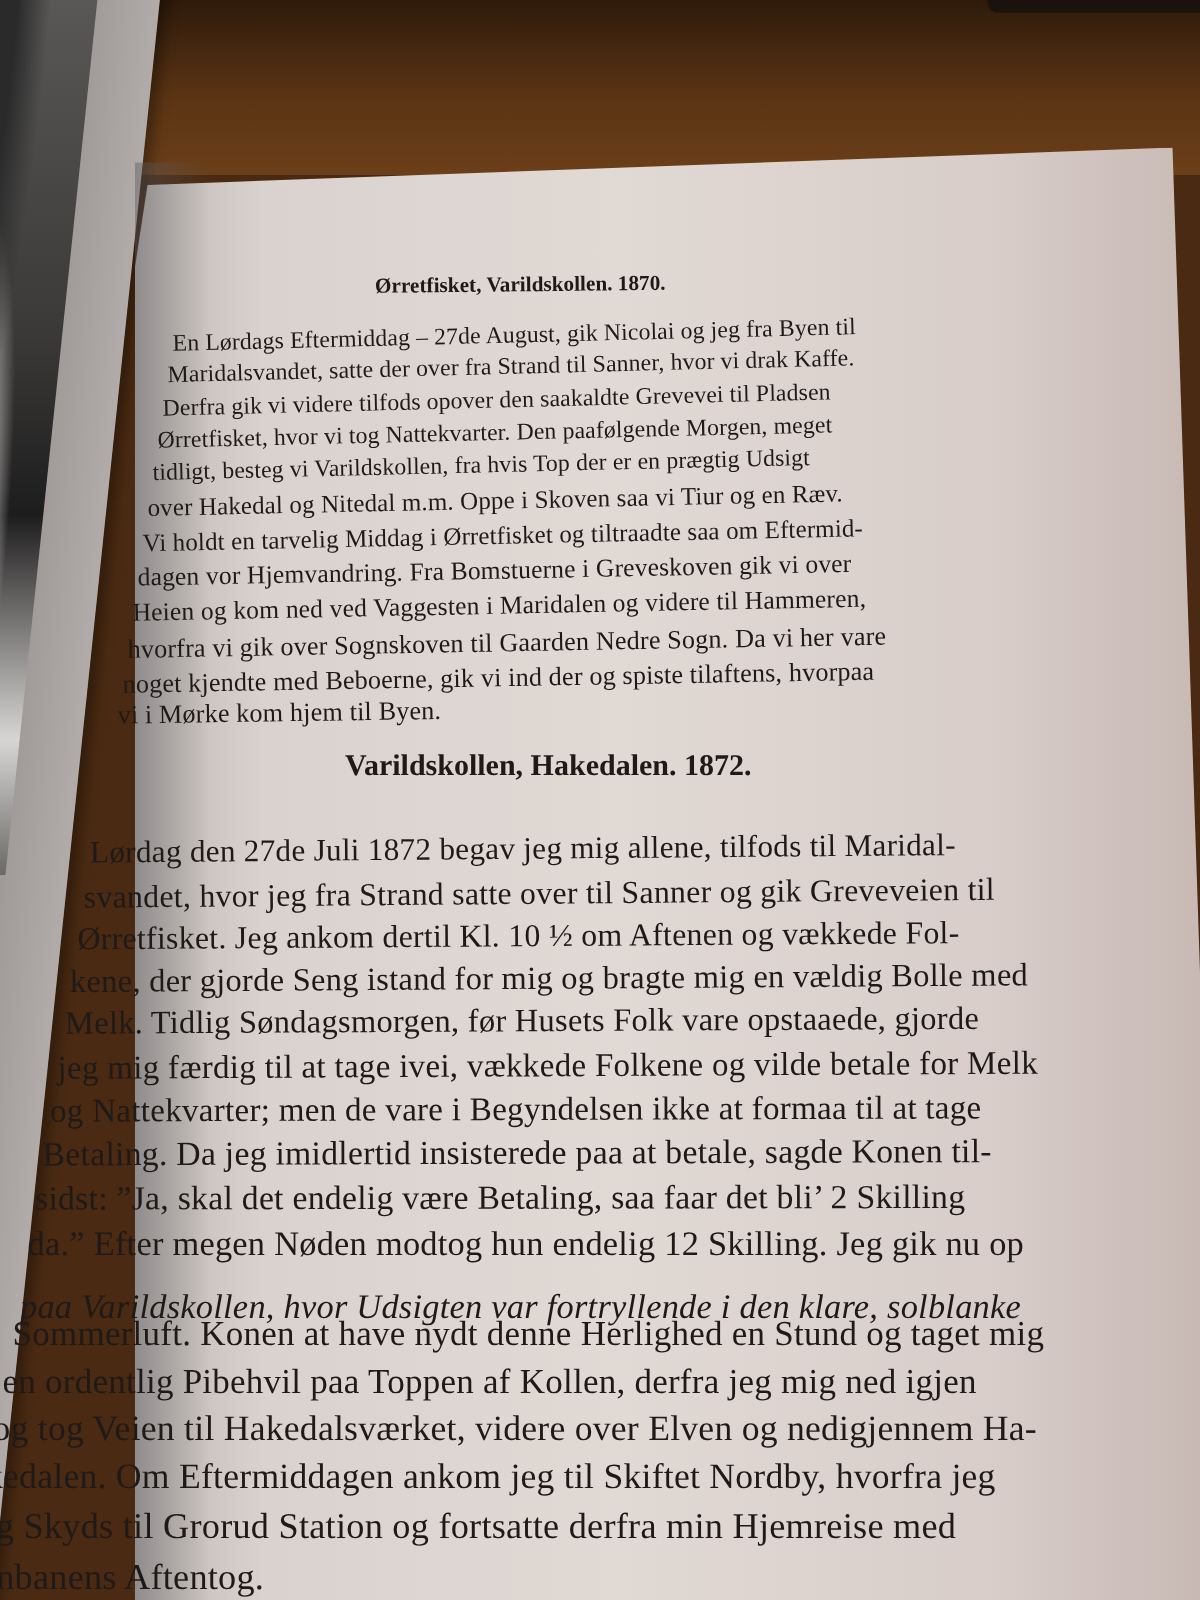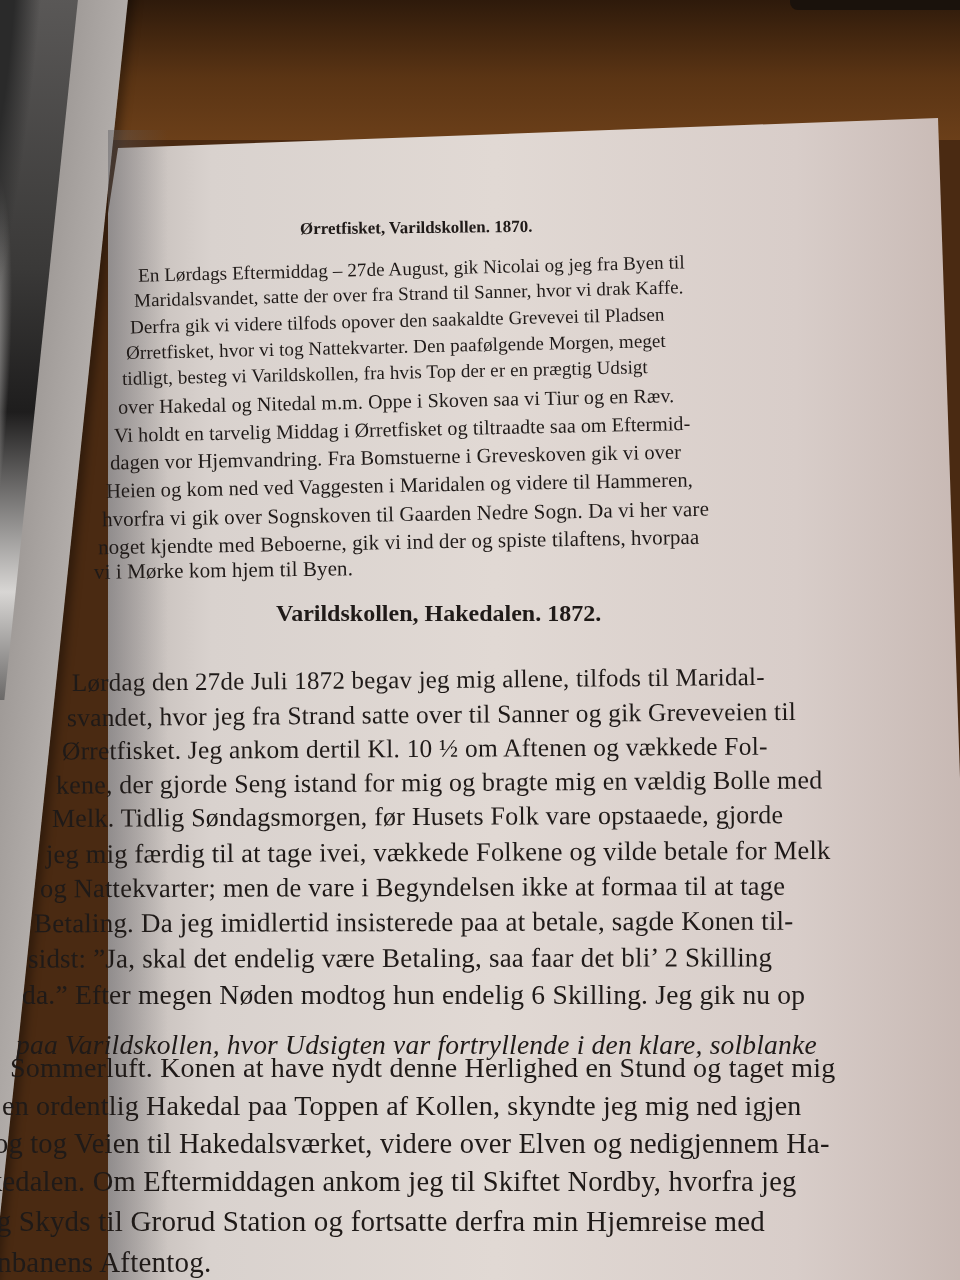--- a/index.html
+++ b/index.html
@@ -84,21 +84,21 @@
 <div>
   <div class="text p2" style="left:72px; top:666px; transform:rotate(-0.5deg); font-size:25px;">Lørdag den 27de Juli 1872 begav jeg mig allene, tilfods til Maridal-</div>
   <div class="text p2" style="left:67px; top:700px; transform:rotate(-0.5deg); font-size:25.5px;">svandet, hvor jeg fra Strand satte over til Sanner og gik Greveveien til</div>
   <div class="text p2" style="left:62px; top:734px; transform:rotate(-0.4deg); font-size:25.5px;">Ørretfisket. Jeg ankom dertil Kl. 10 ½ om Aftenen og vækkede Fol-</div>
   <div class="text p2" style="left:56px; top:768px; transform:rotate(-0.4deg); font-size:26px;">kene, der gjorde Seng istand for mig og bragte mig en vældig Bolle med</div>
   <div class="text p2" style="left:52px; top:802px; transform:rotate(-0.3deg); font-size:26px;">Melk. Tidlig Søndagsmorgen, før Husets Folk vare opstaaede, gjorde</div>
   <div class="text p2" style="left:46px; top:837px; transform:rotate(-0.3deg); font-size:26.5px;">jeg mig færdig til at tage ivei, vækkede Folkene og vilde betale for Melk</div>
   <div class="text p2" style="left:40px; top:872px; transform:rotate(-0.2deg); font-size:26.5px;">og Nattekvarter; men de vare i Begyndelsen ikke at formaa til at tage</div>
   <div class="text p2" style="left:34px; top:907px; transform:rotate(-0.2deg); font-size:27px;">Betaling. Da jeg imidlertid insisterede paa at betale, sagde Konen til-</div>
   <div class="text p2" style="left:28px; top:943px; transform:rotate(-0.1deg); font-size:27px;">sidst: ”Ja, skal det endelig være Betaling, saa faar det bli’ 2 Skilling</div>
-  <div class="text p2" style="left:22px; top:979px; font-size:27.5px;">da.” Efter megen Nøden modtog hun endelig 6 Skilling. Jeg gik nu op</div>
+  <div class="text p2" style="left:22px; top:979px; font-size:27.5px;">da.” Efter megen Nøden modtog hun endelig 12 Skilling. Jeg gik nu op</div>
   <div class="text p2" style="left:16px; top:1029px; font-size:27.5px;font-style:italic;">paa Varildskollen, hvor Udsigten var fortryllende i den klare, solblanke</div>
   <div class="text p2 blur" style="left:10px; top:1052px; font-size:28px;">Sommerluft. Konen at have nydt denne Herlighed en Stund og taget mig</div>
-  <div class="text p2 blur" style="left:2px;  top:1090px; font-size:28px;">en ordentlig Hakedal paa Toppen af Kollen, skyndte jeg mig ned igjen</div>
+  <div class="text p2 blur" style="left:2px;  top:1090px; font-size:28px;">en ordentlig Pibehvil paa Toppen af Kollen, derfra jeg mig ned igjen</div>
   <div class="text p2 blur" style="left:-6px; top:1128px; font-size:28.5px;">og tog Veien til Hakedalsværket, videre over Elven og nedigjennem Ha-</div>
   <div class="text p2 blur" style="left:-12px; top:1166px; font-size:28.5px;">kedalen. Om Eftermiddagen ankom jeg til Skiftet Nordby, hvorfra jeg</div>
   <div class="text p2 blur" style="left:-18px; top:1205px; font-size:29px;">og Skyds til Grorud Station og fortsatte derfra min Hjemreise med</div>
   <div class="text p2 blur" style="left:-26px; top:1246px; font-size:29px;">ernbanens Aftentog.</div>
 </div>
 
 </body></html>

